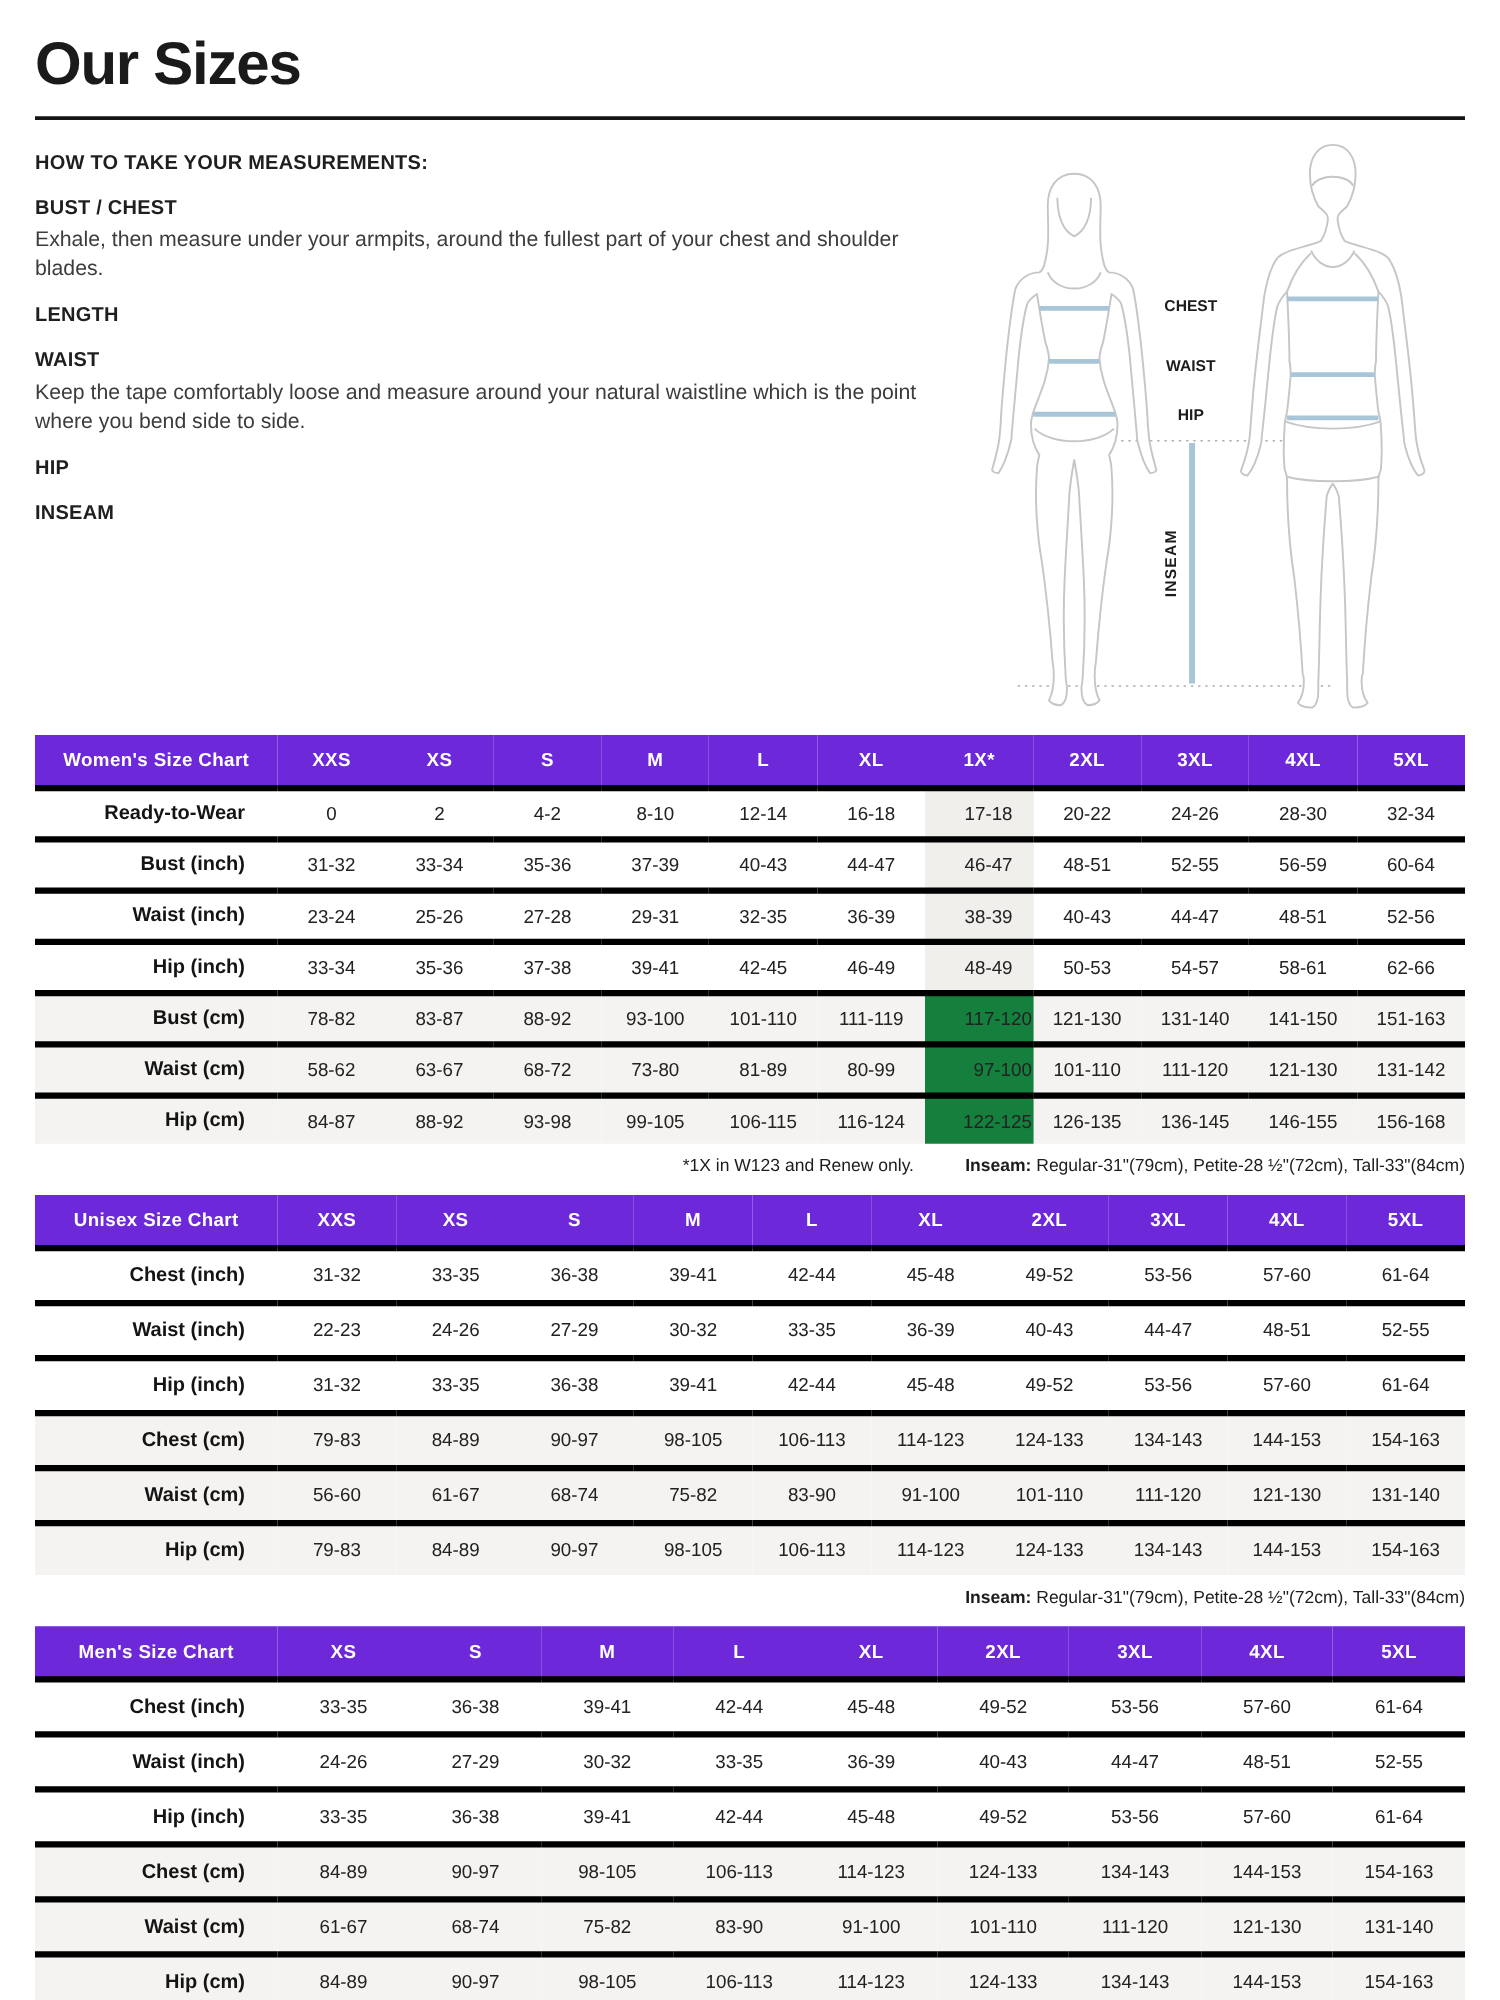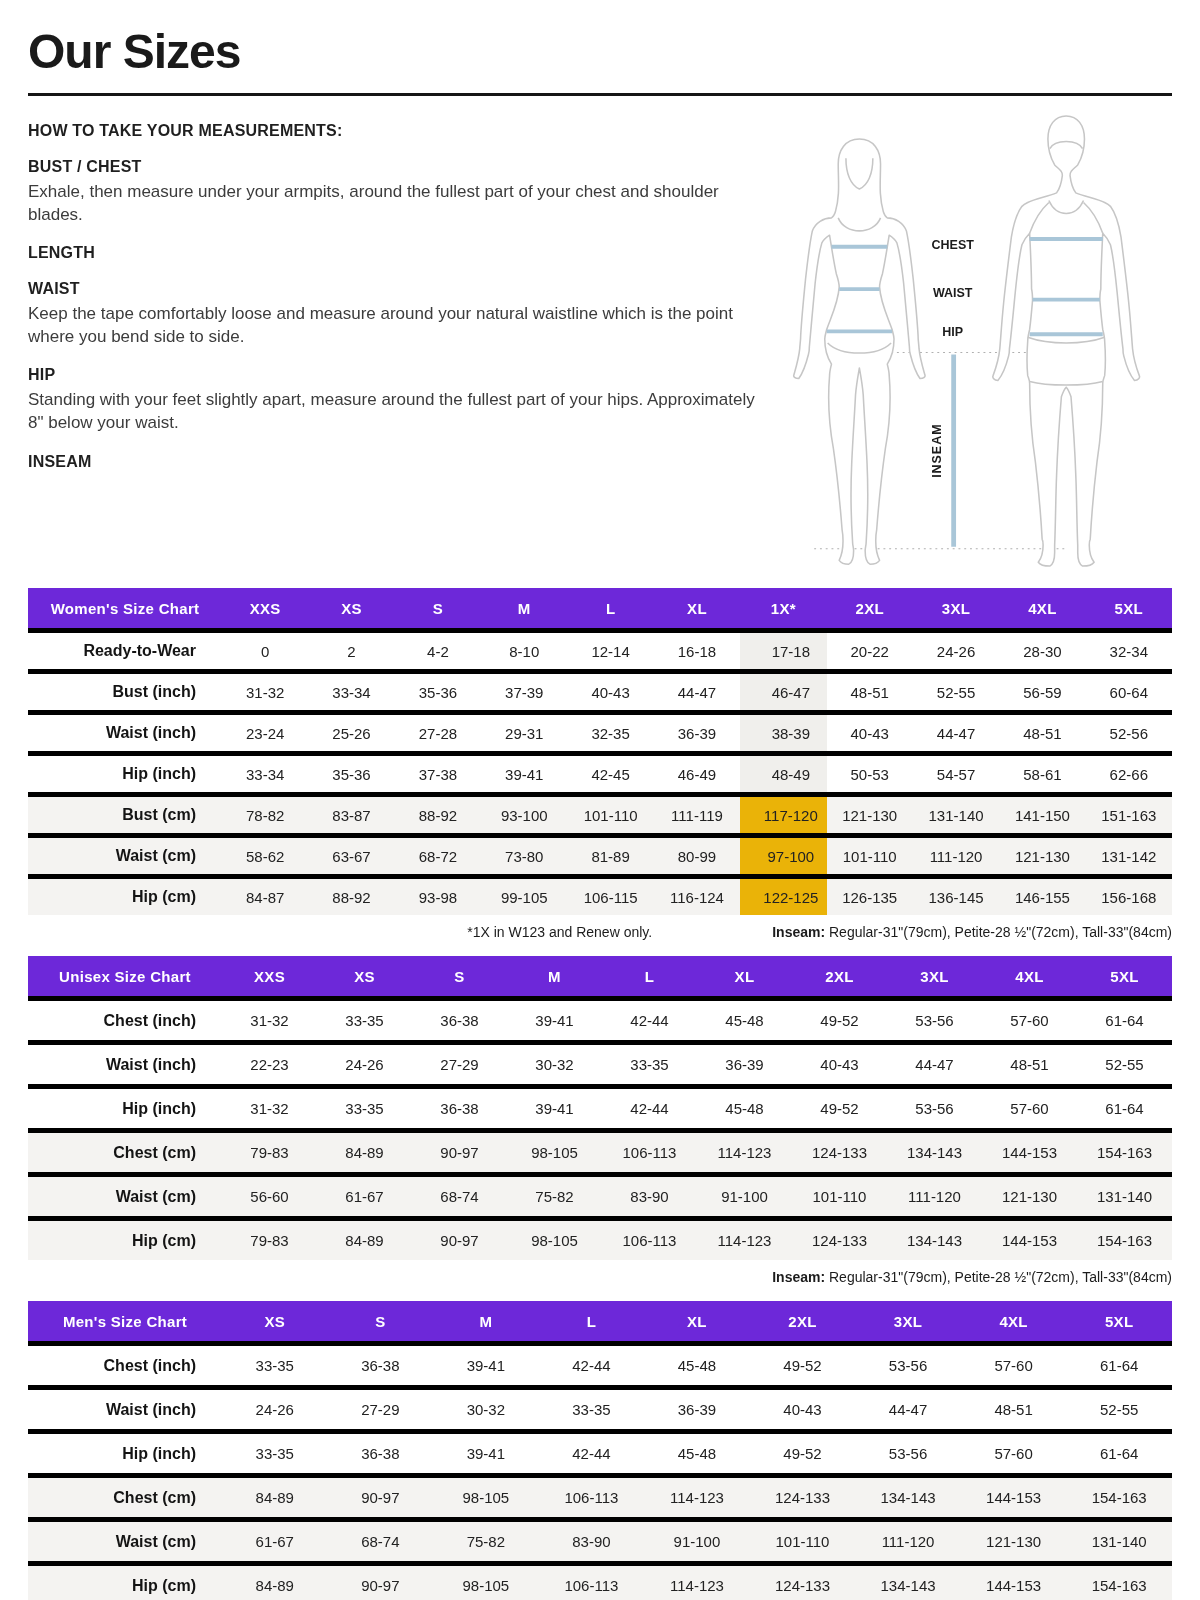--- a/index.html
+++ b/index.html
@@ -22,23 +22,23 @@
   table.size-table tbody tr{border-top:5px solid #000000;}
   table.size-table tbody th,
   table.size-table tbody td{text-align:center;font-size:15px;color:#222;font-weight:normal;}
   table.size-table tbody th.lbl{text-align:right;padding-right:26px;font-size:16px;font-weight:bold;color:#141414;}
   .t-women tbody th,.t-women tbody td{height:34px;}
   .t-unisex tbody th,.t-unisex tbody td{height:37px;}
   .t-men tbody th,.t-men tbody td{height:37px;}
   table.size-table tbody tr.shaded th,
   table.size-table tbody tr.shaded td{background:#f4f3f1;}
   table.size-table td.hl{background:#f0efec;padding-left:16px;}
-  table.size-table tr.shaded td.hl{background:#eab308;}
-
-  .notes{display:flex;justify-content:flex-end;gap:120px;font-size:14px;color:#1c1c1c;margin:9px 0 2px 0;}
+  table.size-table tr.shaded td.hl{background:#15803d;text-align:right;}
+
+  .notes{display:flex;justify-content:flex-end;gap:41px;font-size:14px;color:#1c1c1c;margin:9px 0 2px 0;}
   .notes strong{font-weight:bold;}
 </style>
 </head>
 <body>
 
 <div class="page">
 
   <h1>Our Sizes</h1>
   <div class="rule"></div>
 
@@ -48,21 +48,20 @@
 
       <h3>BUST / CHEST</h3>
       <p>Exhale, then measure under your armpits, around the fullest part of your chest and shoulder blades.</p>
 
       <h3>LENGTH</h3>
 
       <h3>WAIST</h3>
       <p>Keep the tape comfortably loose and measure around your natural waistline which is the point where you bend side to side.</p>
 
       <h3>HIP</h3>
-      <p>Standing with your feet slightly apart, measure around the fullest part of your hips. Approximately 8" below your waist.</p>
 
       <h3>INSEAM</h3>
     </div>
 
     <div class="figure-wrap">
       <svg width="404" height="462" viewBox="0 0 420 480">
 
         <path d="M62,252 L308,252" stroke="#b0b0b0" stroke-width="1.2" stroke-dasharray="2,4" fill="none"></path>
         <path d="M48,456 L308,456" stroke="#b0b0b0" stroke-width="1.2" stroke-dasharray="2,4" fill="none"></path>
 

